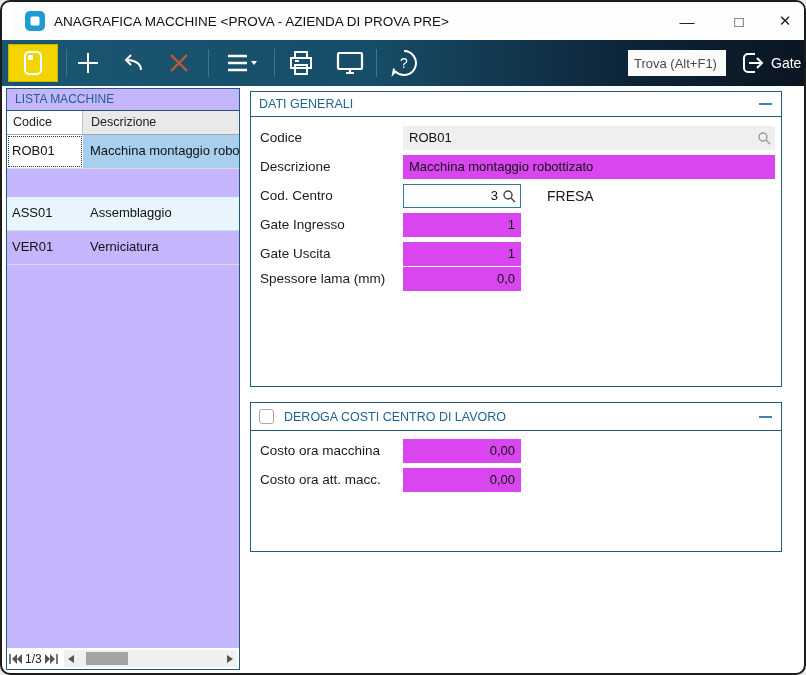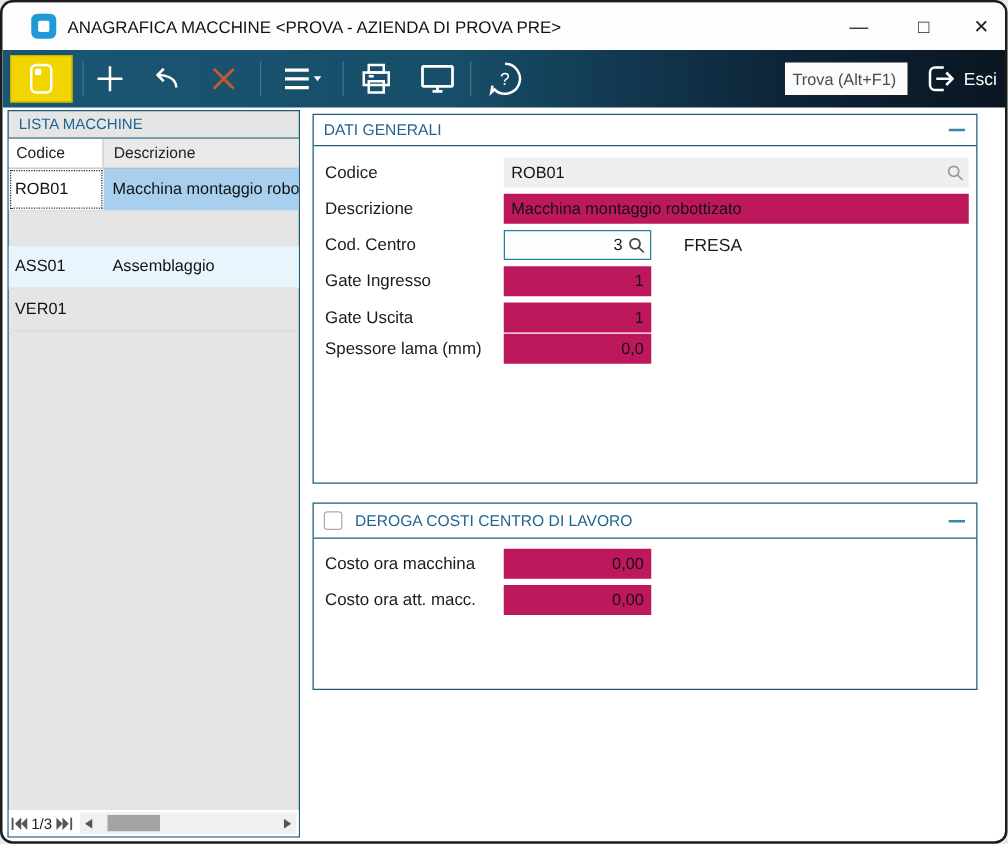--- a/index.html
+++ b/index.html
@@ -17,21 +17,21 @@
   
   .toolbar { position:absolute; left:0; top:38px; width:100%; height:46px;
     background:linear-gradient(90deg,#1a5672 0%, #174e69 45%, #0d2438 78%, #0a1622 100%); }
   .tbtn { position:absolute; top:4px; height:38px; display:flex; align-items:center; justify-content:center; cursor:pointer; }
   .tbtn.active { background:#f2d500; border:1px solid #c9b200; }
   .tsep { position:absolute; top:9px; width:1px; height:28px; background:#3a7694; }
   .find-input { position:absolute; left:626px; top:10px; width:98px; height:26px; border:none; background:#fbfbfb; font-size:13px; color:#444; padding:0 6px; font-family:"Liberation Sans", sans-serif; outline:none; }
   .find-input::placeholder { color:#4a4a4a; opacity:1; }
   .exit-btn { position:absolute; left:738px; top:6px; height:34px; display:flex; align-items:center; gap:5px; cursor:pointer; color:#fff; font-size:14px; }
   
-  .list-panel { position:absolute; left:4px; top:86px; width:234px; height:582px; border:1px solid #1d5c7a; background:#e5e5e5; }
+  .list-panel { position:absolute; left:4px; top:86px; width:234px; height:582px; border:1px solid #1d5c7a; background:#c4b5fd; }
   .list-title { height:22px; line-height:21px; padding-left:8px; font-size:12px; color:#1f6391; border-bottom:1px solid #1d5c7a; }
   .lheader { display:flex; height:24px; border-bottom:1px solid #a9a9a9; font-size:12.5px; color:#222; }
   .lheader .hc1 { width:76px; padding:4px 6px; background:#fff; border-right:1px solid #bfbfbf; }
   .lheader .hc2 { flex:1; padding:4px 8px; background:#e9e9e9; }
   .lrow { display:flex; height:34px; border-bottom:1px solid #dcdcdc; font-size:13px; color:#111; cursor:pointer; }
   .lrow .c1 { width:76px; padding:8px 5px; white-space:nowrap; overflow:hidden; }
   .lrow .c2 { flex:1; padding:8px 7px; white-space:nowrap; overflow:hidden; }
   .lrow.alt { background:#e9f5fc;margin-top:28px; }
   .lrow.sel .c1 { background:#fff; outline:1px dotted #333; outline-offset:-2px; }
   .lrow.sel .c2 { background:#a8d0ee; }
@@ -49,21 +49,21 @@
   .panel-head .spacer { flex:1; }
   .collapse { width:16px; height:16px; display:flex; align-items:center; justify-content:center; cursor:pointer; }
   .collapse .bar { width:13px; height:2px; background:#3c85ad; }
   .chk { width:15px; height:15px; border:1px solid #ababab; border-radius:3px; background:#fff; margin-right:10px; cursor:pointer; }
   .frow { position:absolute; left:0; height:29px; display:flex; align-items:center; width:100%; }
   .flabel { position:absolute; left:9px; font-size:13.5px; color:#1a1a1a; white-space:nowrap; }
   .finput { position:absolute; left:152px; height:24px; font-size:13px; color:#111; display:flex; align-items:center; padding:0 6px; }
   .finput.wide { width:372px; }
   .finput.narrow { width:118px; justify-content:flex-end; }
   .finput.readonly { background:#efefef; }
-  .finput.blue { background:#be185d; }
+  .finput.blue { background:#d946ef; }
   .finput.focused { background:#fdfeff; border:1px solid #2e7d9e; }
   .finput .mag { position:absolute; right:4px; }
   .finput.withmag { padding-right:22px; }
   .extra-label { position:absolute; left:296px; font-size:14px; color:#1a1a1a; }
   svg { display:block; }
 </style>
 </head>
 <body>
 
 <div class="window">
@@ -131,40 +131,41 @@
         <path d="M14 2 a12 12 0 1 1 -8.4 20.6 L3 25 l1-5.5" fill="none" stroke="#ffffff" stroke-width="2"></path>
         <text x="14" y="19" font-size="14" fill="#ffffff" text-anchor="middle" font-family="Liberation Sans, sans-serif">?</text>
       </svg>
     </div>
     <input class="find-input" type="text" placeholder="Trova (Alt+F1)" style="">
     <div class="exit-btn">
       <svg width="26" height="26" viewBox="0 0 26 26">
         <path d="M15 4 H8 a4 4 0 0 0 -4 4 v10 a4 4 0 0 0 4 4 h7" fill="none" stroke="#ffffff" stroke-width="2"></path>
         <path d="M9 13 H21 M17 8 L22 13 L17 18" fill="none" stroke="#ffffff" stroke-width="2"></path>
       </svg>
-      <span>Esci</span>
+      <span>Gate</span>
     </div>
   </div>
 
   <div class="list-panel">
     <div class="list-title">LISTA MACCHINE</div>
     <div class="lheader">
       <div class="hc1">Codice</div>
       <div class="hc2">Descrizione</div>
     </div>
     <div class="lrow sel">
       <div class="c1">ROB01</div>
       <div class="c2">Macchina montaggio robot</div>
     </div>
     <div class="lrow alt">
       <div class="c1">ASS01</div>
       <div class="c2">Assemblaggio</div>
     </div>
     <div class="lrow">
       <div class="c1">VER01</div>
+      <div class="c2">Verniciatura</div>
     </div>
     <div class="list-nav">
       <div class="nav-ico">
         <svg width="13" height="10" viewBox="0 0 13 10">
             <path d="M1 0 V10" stroke="#555" stroke-width="1.6"></path>
             <path d="M8 0 L3 5 L8 10 Z" fill="#555"></path>
             <path d="M13 0 L8 5 L13 10 Z" fill="#555"></path>
           </svg>
       </div>
       <span class="page-ind">1/3</span>

